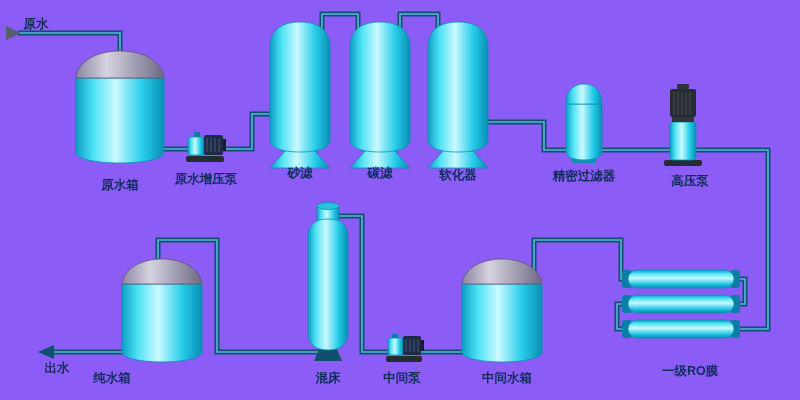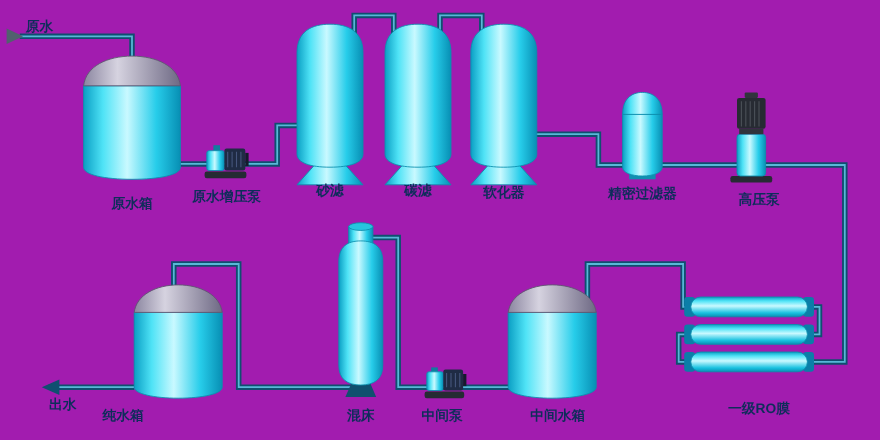--- a/index.html
+++ b/index.html
@@ -1,16 +1,16 @@
 <!DOCTYPE html>
 <html><head>
 <meta charset="utf-8">
 <style>
   html,body{margin:0;padding:0;background:#ffffff;}
-  .stage{width:800px;height:400px;position:relative;overflow:hidden;background:#a21caf;}
+  .stage{width:800px;height:400px;position:relative;overflow:hidden;background:#8b5cf6;}
   .lbl{font:bold 12.5px "Liberation Sans", sans-serif;fill:#0e2d5a;}
   svg{display:block;}
 </style>
 </head>
 <body>
 
 <div class="stage">
 <svg width="800" height="400" viewBox="0 0 800 400">
   <defs>
     <linearGradient id="gradCyl" x1="0" y1="0" x2="1" y2="0">

